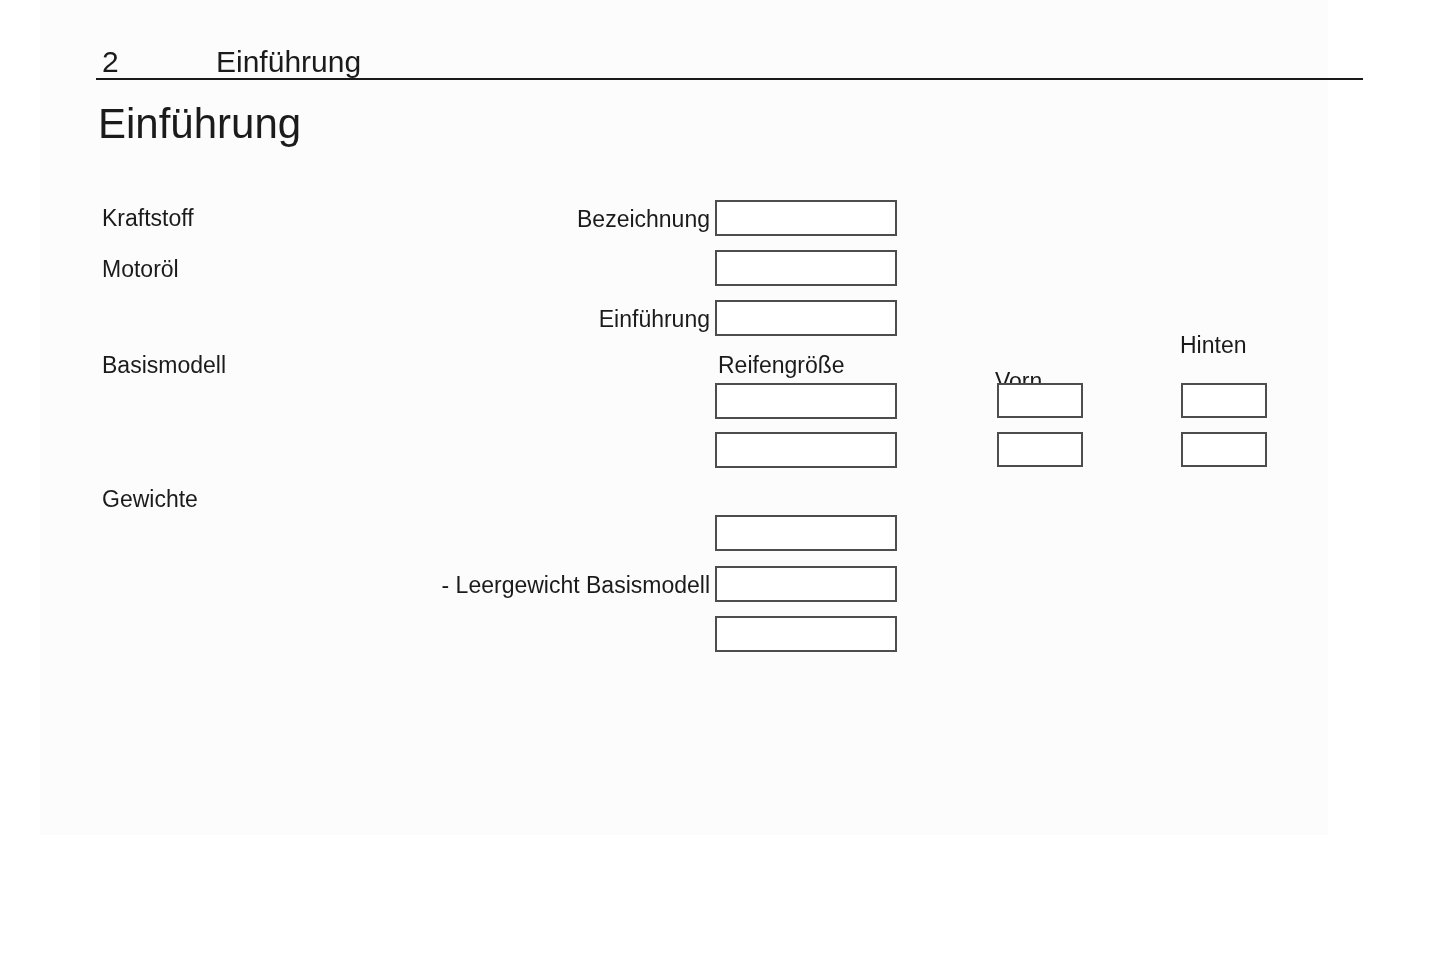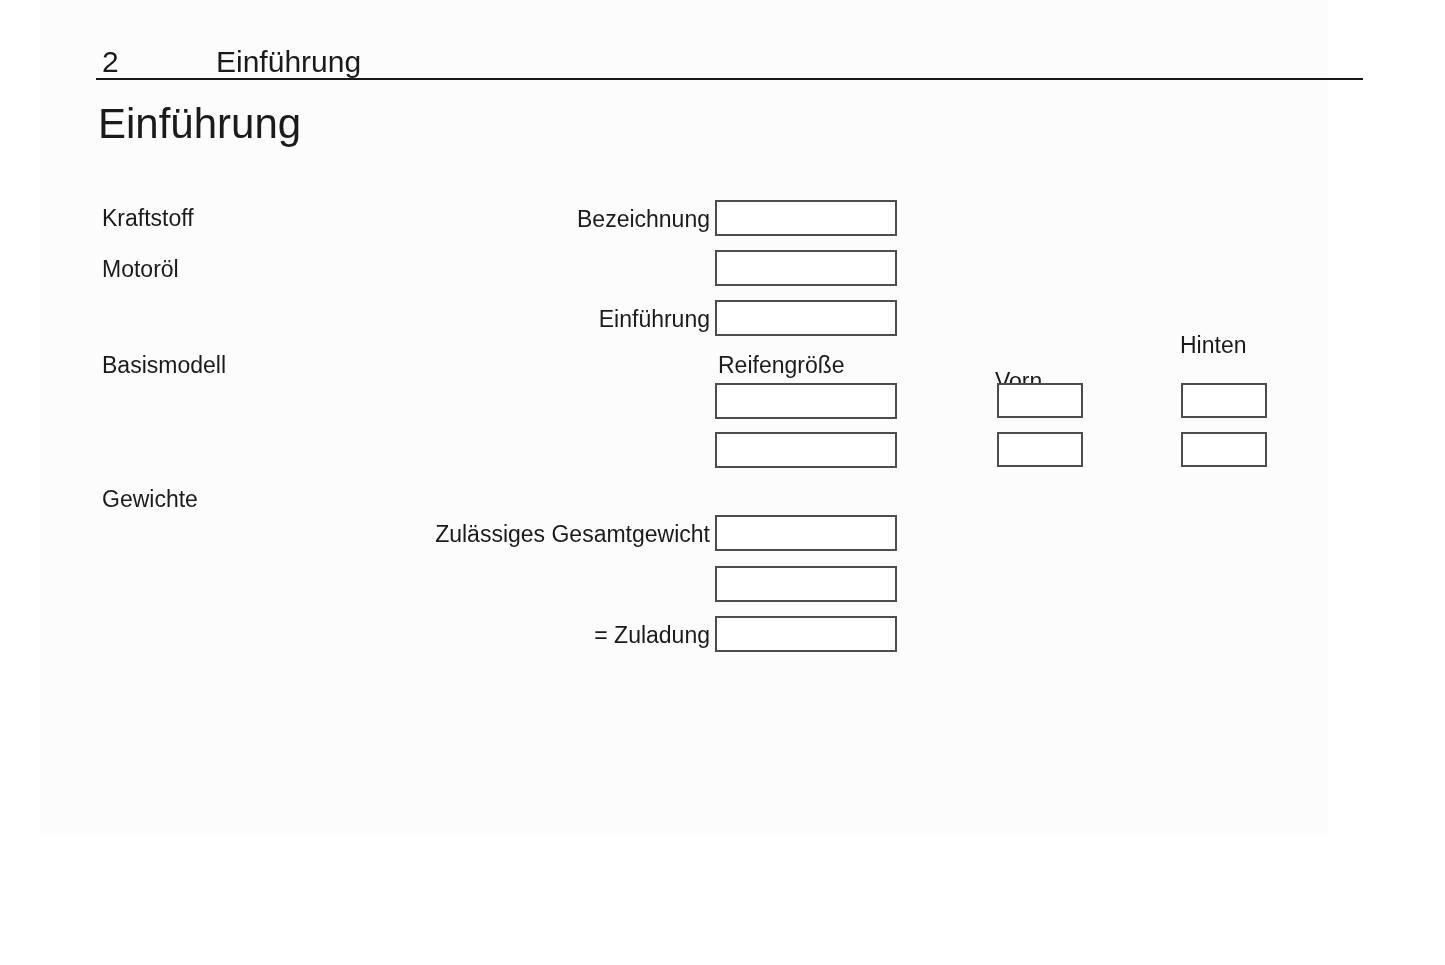--- a/index.html
+++ b/index.html
@@ -82,21 +82,20 @@
   <div class="colhdr" style="left:1140px; top:332px">Hinten</div>
 
   <input class="box big" style="top: 383px;" type="text" value="">
   <input class="box small" style="left: 957px; top: 383px;" type="text" value="">
   <input class="box small" style="left: 1141px; top: 383px;" type="text" value="">
 
   <input class="box big" style="top: 432px;" type="text" value="">
   <input class="box small" style="left: 957px; top: 432px;" type="text" value="">
   <input class="box small" style="left: 1141px; top: 432px;" type="text" value="">
 
-  <div class="rlabel" style="top:521px">Zulässiges Gesamtgewicht</div>
   <input class="box big" style="top: 515px;" type="text" value="">
 
+  <div class="rlabel" style="top:572px">- Leergewicht Basismodell</div>
   <input class="box big" style="top: 566px;" type="text" value="">
 
-  <div class="rlabel" style="top:622px">= Zuladung</div>
   <input class="box big" style="top: 616px;" type="text" value="">
 
 </div>
 
 </body></html>

